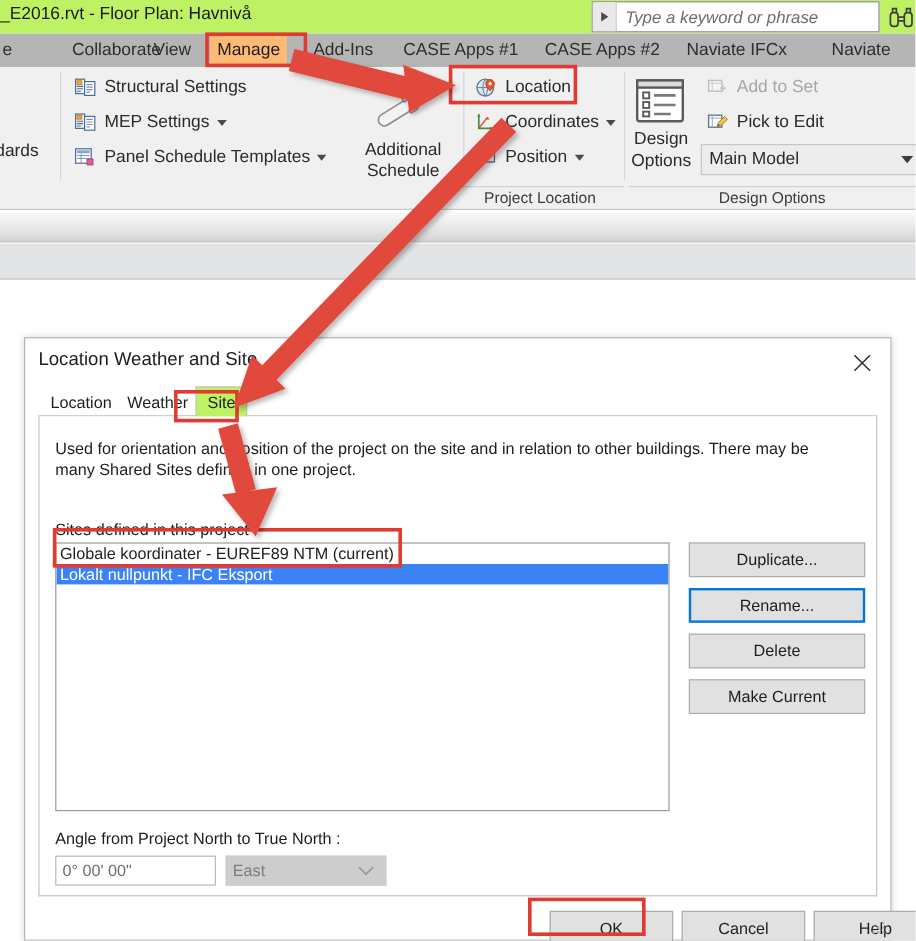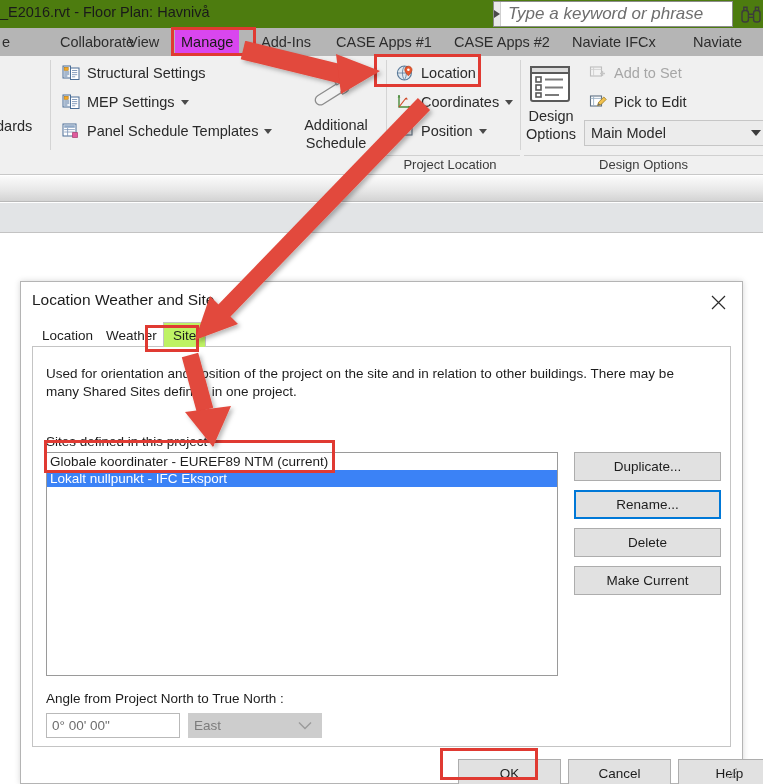--- a/index.html
+++ b/index.html
@@ -9,21 +9,21 @@
     overflow: hidden;
     font-family: "Liberation Sans", sans-serif;
     background: #ffffff;
     -webkit-font-smoothing: antialiased;
   }
   #root { position: relative; width: 763px; height: 784px; }
 
   
   .titlebar {
     position: absolute; left: 0; top: 0; width: 763px; height: 28px;
-    background: #4d7c0f;
+    background: #bef264;
   }
   .title-text {
     position: absolute; left: 0; top: 4px;
     font-size: 14.5px; color: #1a1a1a; white-space: nowrap;
   }
   .qsearch-wrap {
     position: absolute; left: 493px; top: 1px; width: 240px; height: 26px;
     border: 1px solid #8c8c8c; background: #ffffff; display: flex; align-items: center;
   }
   .qsearch-arrow {
@@ -31,37 +31,37 @@
     background: #e9e9e9; border-right: 1px solid #cfcfcf;
   }
   .qsearch-arrow i {
     display: block; width: 0; height: 0;
     border-top: 4px solid transparent; border-bottom: 4px solid transparent;
     border-left: 6px solid #4a4a4a;
   }
   .qsearch-input {
     flex: 1; border: 0; outline: none; background: transparent;
     font-family: "Liberation Sans", sans-serif;
-    font-size: 17px; font-style: italic; color: #6e6e6e; padding-left: 7px;
+    font-size: 14px; font-style: italic; color: #6e6e6e; padding-left: 7px;
   }
   .qsearch-input::placeholder { color: #6e6e6e; font-style: italic; opacity: 1; }
   .binoculars {
     position: absolute; left: 740px; top: 3px; width: 22px; height: 22px;
   }
 
   
   .ribbon-tabs {
     position: absolute; left: 0; top: 28px; width: 763px; height: 28px;
     background: #b5b5b5;
   }
   .rtab {
     position: absolute; top: 0; height: 28px; line-height: 28px;
     font-size: 14.5px; color: #2d2d2d; white-space: nowrap; padding: 0 6px;
   }
-  .rtab.active { background: #d946ef; color: #1a1a1a; }
+  .rtab.active { background: #fdba74; color: #1a1a1a; }
 
   
   .ribbon {
     position: absolute; left: 0; top: 56px; width: 763px; height: 119px;
     background: #f0f0f0; border-bottom: 1px solid #c8c8c8;
   }
   .panel-sep {
     position: absolute; top: 4px; width: 1px; height: 90px; background: #d4d4d4;
   }
   .panel-label {

